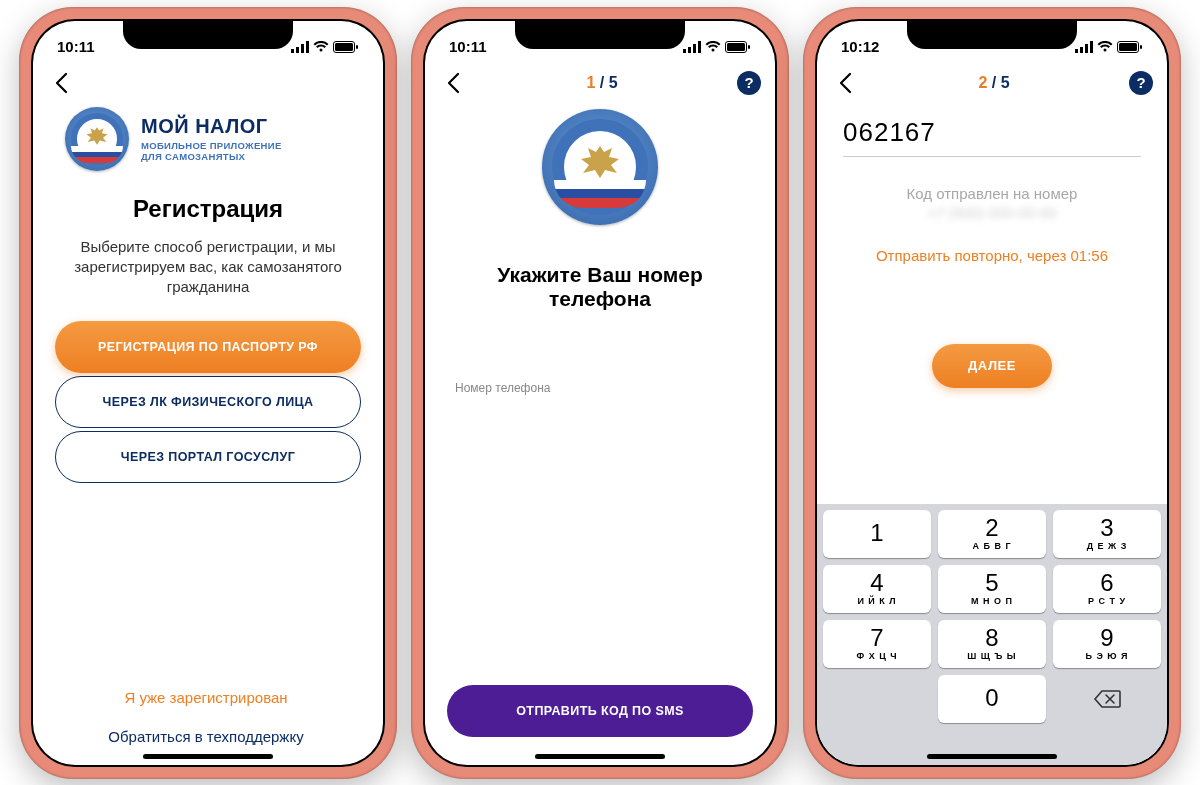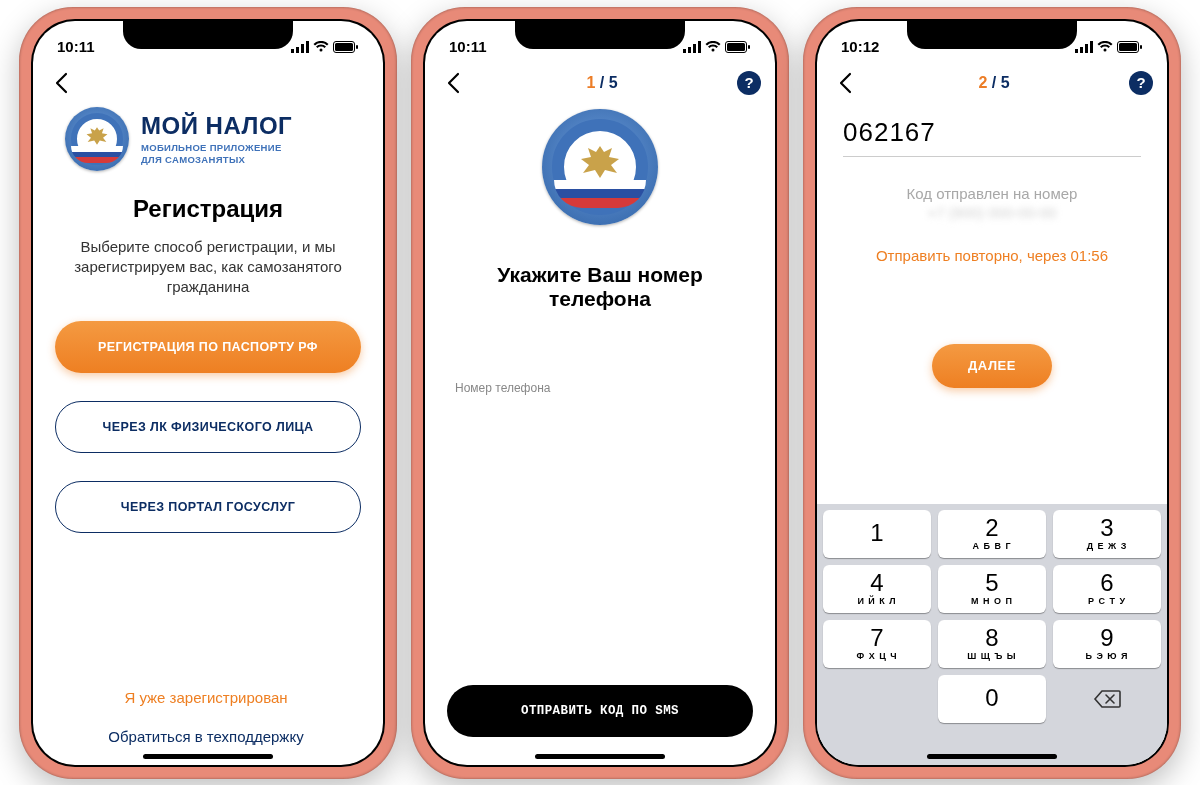--- a/index.html
+++ b/index.html
@@ -114,35 +114,35 @@
   }
   .emblem-eagle {
     position:absolute; left:50%; top:46%; transform:translate(-50%,-50%);
     width:28px; height:22px; z-index:2;
   }
   .emblem-large { width: 116px; height: 116px; margin: 0 auto; }
   .emblem-large::before { inset:10px; border-width: 12px; }
   .emblem-large .emblem-eagle { width: 50px; height: 40px; }
   .emblem-large::after { height:24%; bottom:14%; }
 
-  .brand-txt h2 { color:#0c2d63; font-size:24px; letter-spacing:0.5px; font-weight:800; font-family: Arial, sans-serif; }
+  .brand-txt h2 { color:#0c2d63; font-size:20px; letter-spacing:0.5px; font-weight:800; font-family: Arial, sans-serif; }
   .brand-txt p { color:#3f72b9; font-size:9.5px; letter-spacing:0.3px; font-weight:600; line-height:1.2; margin-top:2px; }
 
   .s1-title { text-align:center; font-size:24px; font-weight:700; color:#000; margin-top:24px; }
   .s1-sub   { text-align:center; font-size:15px; color:#333; padding: 14px 34px 0; line-height:1.35; }
 
-  .btn-stack { padding: 24px 22px 0; display:flex; flex-direction:column; gap:28px; }
+  .btn-stack { padding: 24px 22px 0; display:flex; flex-direction:column; gap:3px; }
   .pill-btn {
     height: 52px; border-radius: 26px;
     display:flex; align-items:center; justify-content:center;
     font-size:12.5px; font-weight:700; letter-spacing:0.4px;
     cursor:pointer; text-align:center; padding:0 10px;
   }
   .pill-primary { background: linear-gradient(180deg,#f49a42,#ee7f22); color:#fff; box-shadow: 0 3px 8px rgba(238,127,34,0.4); }
-  .pill-primary-soft { background:#000000; color:#fff;font-family:Liberation Mono, monospace; }
+  .pill-primary-soft { background:#4c1d95; color:#fff; }
   .pill-outline { border:1.5px solid #0c2d63; color:#0c2d63; background:#fff; }
 
   .link-orange { color:#ee7f22; font-size:15px; text-align:center; cursor:pointer; }
   .link-navy   { color:#0c2d63; font-size:15px; text-align:center; cursor:pointer; }
 
   .s1-bottom { position:absolute; bottom:20px; left:0; right:4px; display:flex; flex-direction:column; gap:22px; align-items:center; }
 
   .home-indicator {
     position:absolute; bottom:6px; left:50%; transform:translateX(-50%);
     width:130px; height:5px; background:#000; border-radius:3px;

